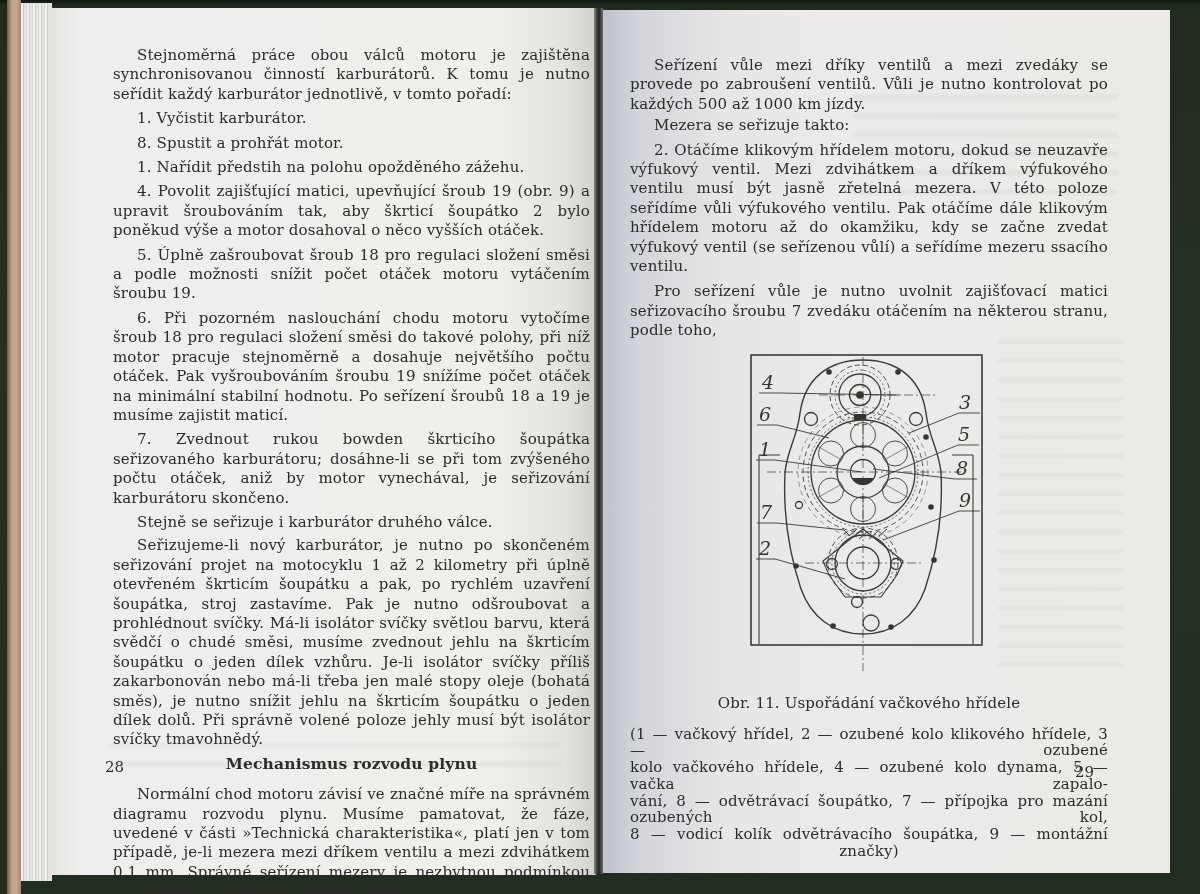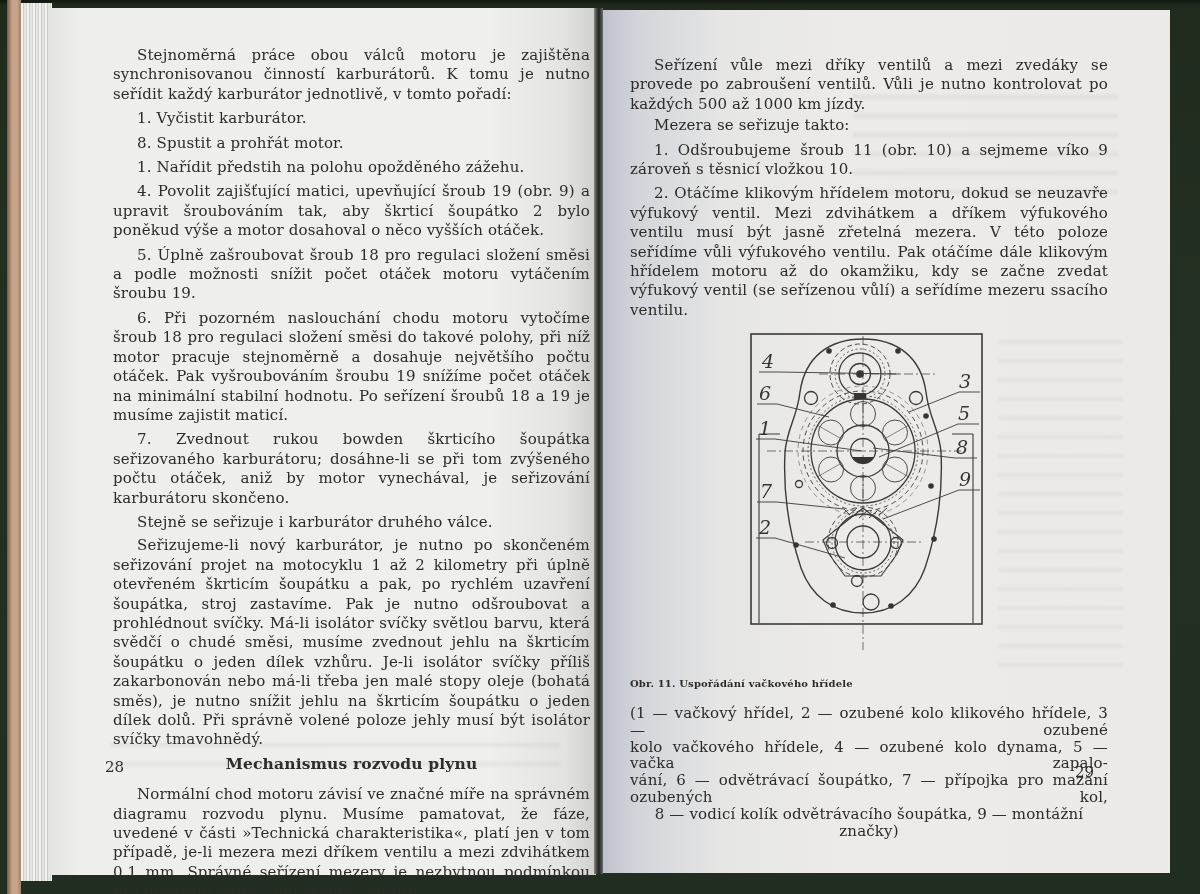--- a/index.html
+++ b/index.html
@@ -23,24 +23,24 @@
   .rcol{position:absolute;left:27px;top:46px;width:478px;color:#2c2b29;
     font-size:15px;line-height:19.4px;text-align:justify;letter-spacing:.15px;}
   .para{margin:0;text-indent:1.6em;}
   .para + .para{margin-top:4px;}
   .item{margin:5px 0 0 0;text-indent:1.6em;}
   .sec-heading{margin:20px 0 12px 0;text-align:center;font-weight:bold;font-size:15.5px;text-indent:0;}
   .pagenum{position:absolute;font-size:15px;color:#2c2b29;}
   .pagenum.left{left:55px;top:750px;}
   .pagenum.right{left:472px;top:753px;}
   .figure-wrap{margin:12px auto 0 auto;width:240px;}
-  .fig-caption{margin-top:14px;text-align:left;font-weight:bold;font-size:10px;text-indent:0;}
+  .fig-caption{margin-top:14px;text-align:center;font-weight:normal;font-size:15px;text-indent:0;}
   .legend{margin-top:12px;font-size:15px;line-height:16.8px;color:#2c2b29;}
   .legend-line{text-align:justify;text-align-last:justify;}
-  .legend-line.last{text-align:center;text-align-last:center;}
+  .legend-line.last{text-align-last:center;}
   svg text{font-family:"DejaVu Serif","Liberation Serif",serif;font-style:italic;font-size:19px;fill:#35342f;}
   .ghost{position:absolute;pointer-events:none;filter:blur(1.6px);
     background:repeating-linear-gradient(180deg,rgba(96,104,96,.16) 0 4px,rgba(96,104,96,0) 4px 19px);}
 </style>
 </head>
 <body>
 
 <div class="book-edge-tan"></div>
 <div class="page-stack"></div>
 
@@ -64,22 +64,22 @@
 </div>
 
 <div class="spine"></div>
 
 <div class="right-page">
   <div class="ghost" style="left:250px;top:85px;width:265px;height:110px;opacity:.55"></div>
   <div class="ghost" style="left:395px;top:330px;width:125px;height:330px;opacity:.45"></div>
   <div class="rcol">
     <p class="para">Seřízení vůle mezi dříky ventilů a mezi zvedáky se provede po zabroušení ventilů. Vůli je nutno kontrolovat po každých 500 až 1000 km jízdy.</p>
     <p class="para" style="margin-top:2px">Mezera se seřizuje takto:</p>
-    <p class="item">1. Odšroubujeme šroub 11 (obr. 10) a sejmeme víko 9 zároveň s těsnicí vložkou 10.</p>
     <p class="item">2. Otáčíme klikovým hřídelem motoru, dokud se neuzavře výfukový ventil. Mezi zdvihátkem a dříkem výfukového ventilu musí být jasně zřetelná mezera. V této poloze seřídíme vůli výfukového ventilu. Pak otáčíme dále klikovým hřídelem motoru až do okamžiku, kdy se začne zvedat výfukový ventil (se seřízenou vůlí) a seřídíme mezeru ssacího ventilu.</p>
+    <p class="para" style="margin-top:6px">Pro seřízení vůle je nutno uvolnit zajišťovací matici seřizovacího šroubu 7 zvedáku otáčením na některou stranu, podle toho,</p>
 
     <div class="figure-wrap">
       <svg width="240" height="322" viewBox="0 0 240 322">
         <g stroke="#3b3a36" fill="none" stroke-width="1.3">
 
           <rect x="2" y="2" width="231" height="290" stroke-width="1.6"></rect>
 
           <g stroke-width=".7" stroke-dasharray="9 3 2 3">
             <path d="M114,4 V318"></path>
             <path d="M18,119 H212"></path>
@@ -176,18 +176,18 @@
         <text x="209" y="88">5</text>
         <text x="207" y="122">8</text>
         <text x="210" y="154">9</text>
       </svg>
     </div>
 
     <p class="para fig-caption">Obr. 11. Uspořádání vačkového hřídele</p>
     <div class="legend">
       <div class="legend-line">(1 — vačkový hřídel, 2 — ozubené kolo klikového hřídele, 3 — ozubené</div>
       <div class="legend-line">kolo vačkového hřídele, 4 — ozubené kolo dynama, 5 — vačka zapalo-</div>
-      <div class="legend-line">vání, 6 — odvětrávací šoupátko, 7 — přípojka pro mazání ozubených kol,</div>
+      <div class="legend-line">vání, 8 — odvětrávací šoupátko, 7 — přípojka pro mazání ozubených kol,</div>
       <div class="legend-line last">8 — vodicí kolík odvětrávacího šoupátka, 9 — montážní značky)</div>
     </div>
   </div>
   <div class="pagenum right">29</div>
 </div>
 
 </body></html>

